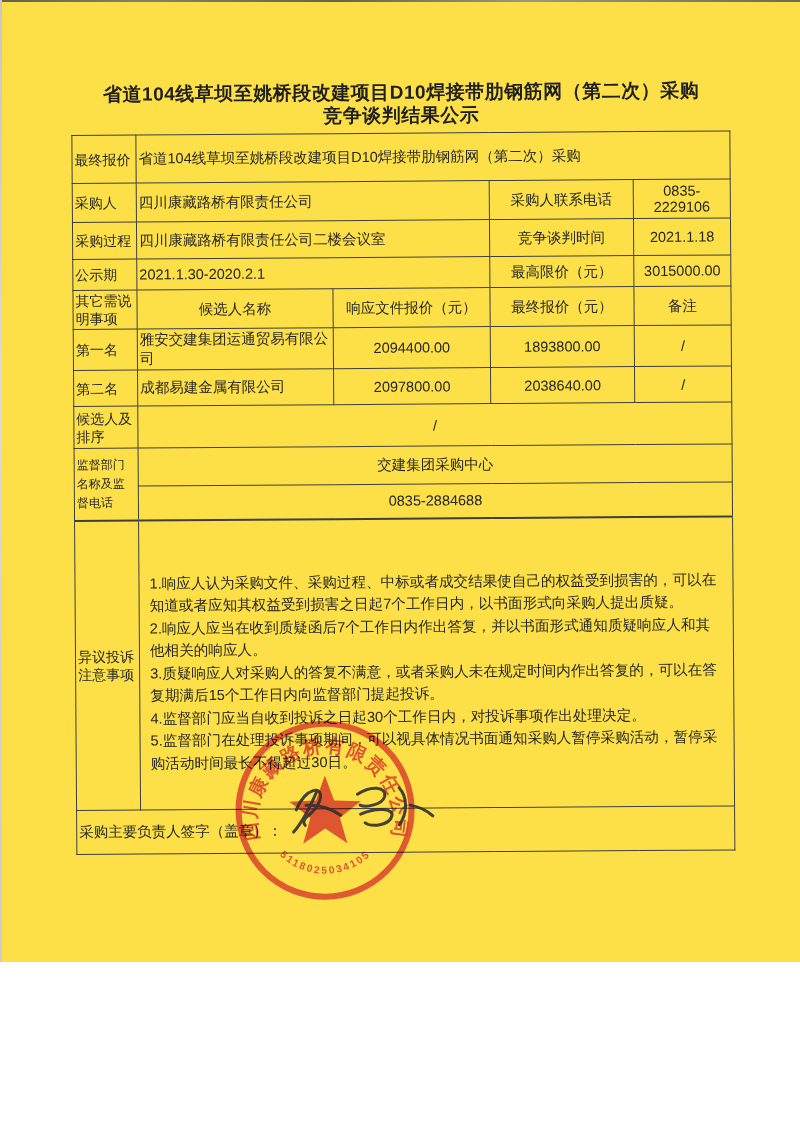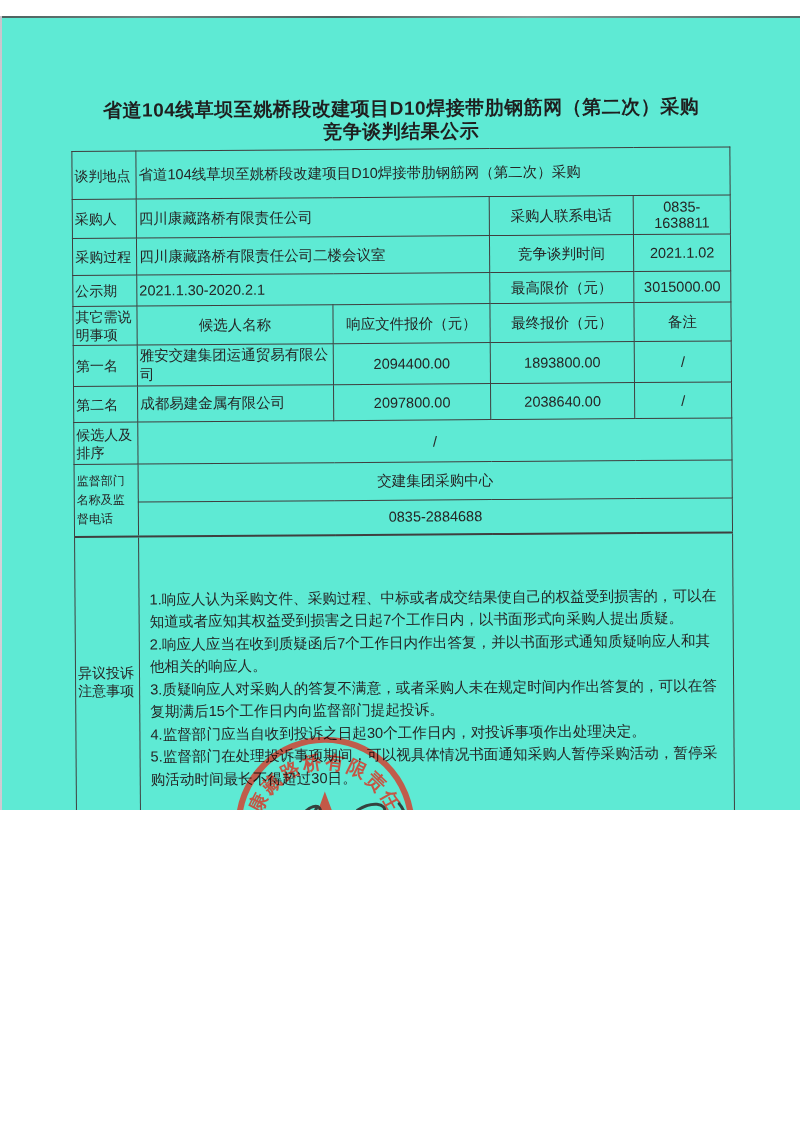--- a/index.html
+++ b/index.html
@@ -1,18 +1,18 @@
 <!DOCTYPE html>
 <html><head>
 <meta charset="utf-8">
 <style>
   html,body{margin:0;padding:0;background:#ffffff;}
   .page{
-    position:relative;width:800px;height:794px;margin:16px auto;
-    background:#5eead4;overflow:hidden;
+    position:relative;width:800px;height:962px;margin:0 auto;
+    background:#fde047;overflow:hidden;
     font-family:"Liberation Sans","DejaVu Sans",sans-serif;
     color:#262626;
   }
   .scan-top{position:absolute;top:0;left:0;width:100%;height:2px;
     background:linear-gradient(90deg,#4a4a4a 0%,#6f6f6f 18%,#4c4c4c 42%,#8a8a8a 66%,#555 100%);opacity:.85;}
   .scan-left{position:absolute;top:0;left:0;width:2px;height:100%;
     background:linear-gradient(180deg,#c9c4cc,#ddd8df 40%,#cfcad2);}
   .doc{position:absolute;left:71px;top:84px;width:660px;transform:rotate(-0.4deg);transform-origin:top left;}
   .title{width:100%;text-align:center;font-weight:bold;font-size:19px;line-height:22px;letter-spacing:.5px;color:#1f1f1f;}
   .title .t2{margin-top:1px;}
@@ -45,36 +45,36 @@
       <colgroup>
           <col style="width:64px">
           <col style="width:196px">
           <col style="width:157px">
           <col style="width:144px">
           <col style="width:97px">
         </colgroup>
 
       <tbody>
           <tr style="height:48px">
-        <td class="lbl">谈判地点</td>
+        <td class="lbl">最终报价</td>
         <td class="vleft" colspan="4">省道104线草坝至姚桥段改建项目D10焊接带肋钢筋网（第二次）采购</td>
       </tr>
 
       <tr style="height:39px">
         <td class="lbl">采购人</td>
         <td class="vleft" colspan="2">四川康藏路桥有限责任公司</td>
         <td class="ctr">采购人联系电话</td>
-        <td class="ctr">0835-1638811</td>
+        <td class="ctr">0835-2229106</td>
       </tr>
 
       <tr style="height:37px">
         <td class="lbl">采购过程</td>
         <td class="vleft" colspan="2">四川康藏路桥有限责任公司二楼会议室</td>
         <td class="ctr">竞争谈判时间</td>
-        <td class="ctr">2021.1.02</td>
+        <td class="ctr">2021.1.18</td>
       </tr>
 
       <tr style="height:31px">
         <td class="lbl">公示期</td>
         <td class="vleft" colspan="2">2021.1.30-2020.2.1</td>
         <td class="ctr">最高限价（元）</td>
         <td class="ctr">3015000.00</td>
       </tr>
 
       <tr style="height:38px">

